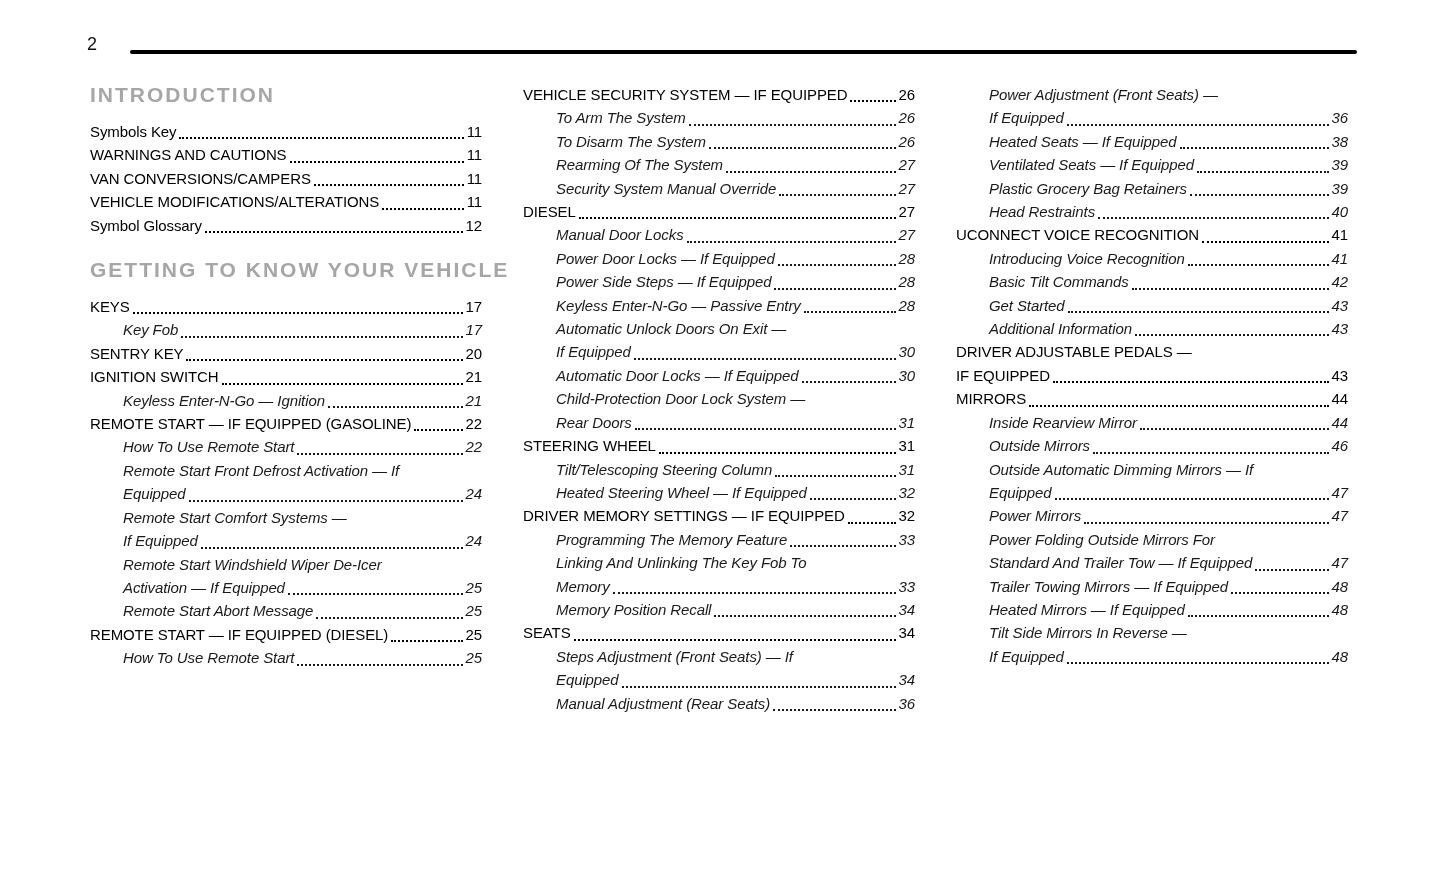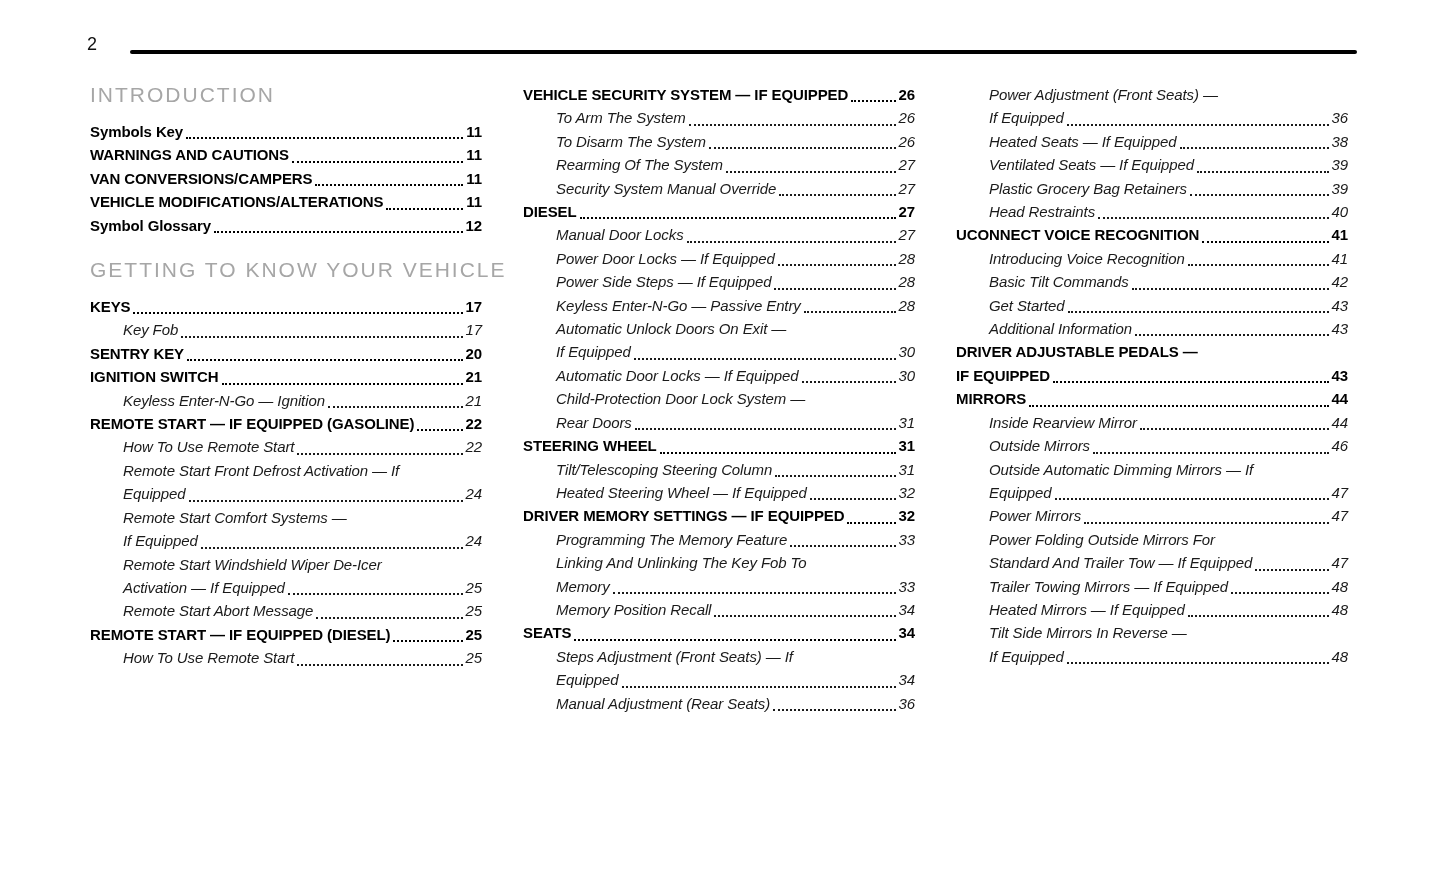--- a/index.html
+++ b/index.html
@@ -34,31 +34,31 @@
     left: 90px;
     top: 83px;
     display: flex;
     gap: 41px;
   }
   .toc-col { width: 392px; }
   .section-header {
     color: #a6a6a6;
     font-size: 21px;
     letter-spacing: 2px;
-    font-weight: 400;
+    font-weight: 700;
     margin: 0 0 13px 0;
     white-space: nowrap;
   }
   .section-header.not-first { margin-top: 21px; }
   .entry {
     font-size: 15px;
     line-height: 23.4px;
     letter-spacing: -0.1px;
   }
-  .entry.bold { font-weight: bold; color: #000; }
+  .entry.bold { font-weight: normal; color: #000; }
   .entry.indent { padding-left: 33px; font-style: italic; }
   .pre-line { display: block; white-space: nowrap; }
   .leader-line { display: flex; }
   .leader-line .txt { white-space: nowrap; }
   .leader-line .dots {
     flex: 1 1 auto;
     min-width: 8px;
     margin: 0 3px 4px 3px;
     border-bottom: 2px dotted #1a1a1a;
   }

